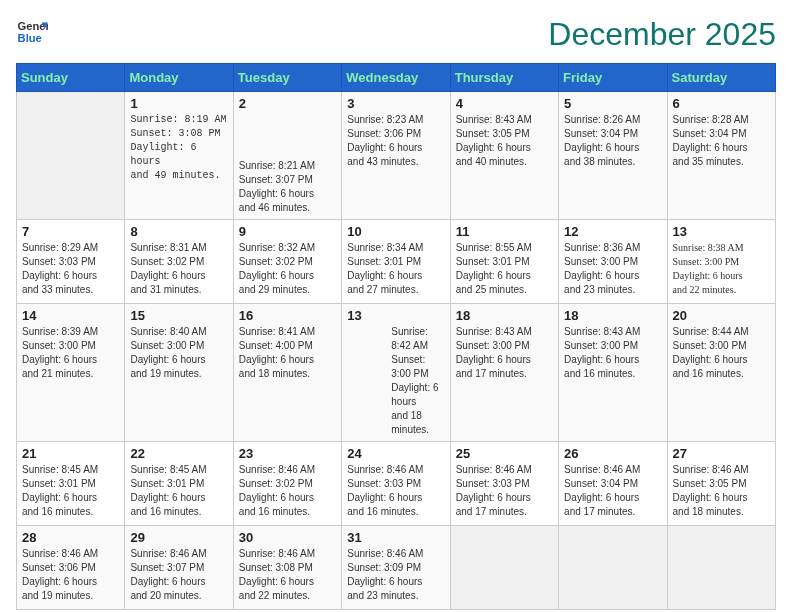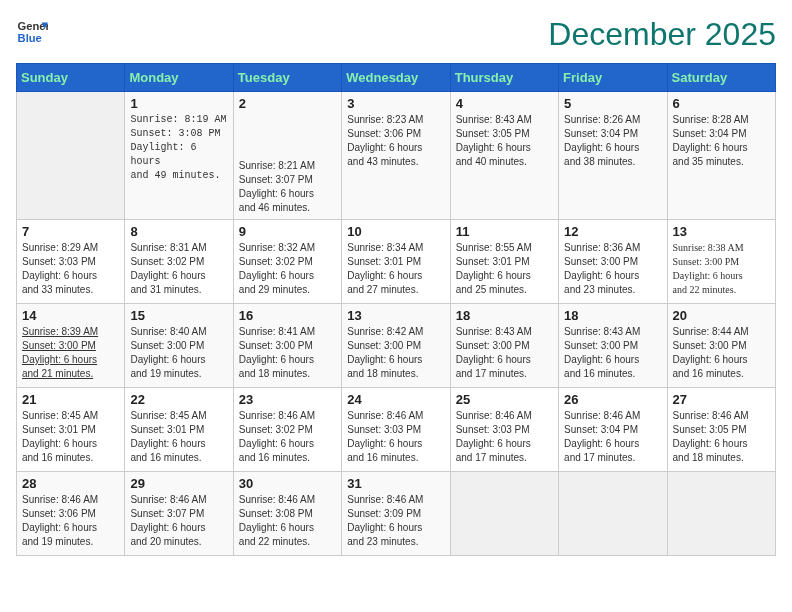--- a/index.html
+++ b/index.html
@@ -201,42 +201,42 @@
           <span class="day-number">13</span>
           <div class="cell-text" style="white-space: pre-line; font-family: Liberation Serif, serif;">Sunrise: 8:38 AM
 Sunset: 3:00 PM
 Daylight: 6 hours
 and 22 minutes.</div>
         </td>
       </tr>
       <tr>
         <td>
           <span class="day-number">14</span>
-          <div class="cell-text" style="white-space: pre-line; text-decoration: underline;">Sunrise: 8:39 AM
+          <div class="cell-text" style="white-space: pre-line;">Sunrise: 8:39 AM
 Sunset: 3:00 PM
 Daylight: 6 hours
 and 21 minutes.</div>
         </td>
         <td>
           <span class="day-number">15</span>
           <div class="cell-text" style="white-space: pre-line;">Sunrise: 8:40 AM
 Sunset: 3:00 PM
 Daylight: 6 hours
 and 19 minutes.</div>
         </td>
         <td>
           <span class="day-number">16</span>
           <div class="cell-text" style="white-space: pre-line;">Sunrise: 8:41 AM
-Sunset: 3:00 PM
+Sunset: 4:00 PM
 Daylight: 6 hours
 and 18 minutes.</div>
         </td>
         <td>
           <span class="day-number">13</span>
-          <div class="cell-text" style="white-space: pre-line;">Sunrise: 8:42 AM
+          <div class="cell-text" style="white-space: pre-line; margin-left: 44px;">Sunrise: 8:42 AM
 Sunset: 3:00 PM
 Daylight: 6 hours
 and 18 minutes.</div>
         </td>
         <td>
           <span class="day-number">18</span>
           <div class="cell-text" style="white-space: pre-line;">Sunrise: 8:43 AM
 Sunset: 3:00 PM
 Daylight: 6 hours
 and 17 minutes.</div>

